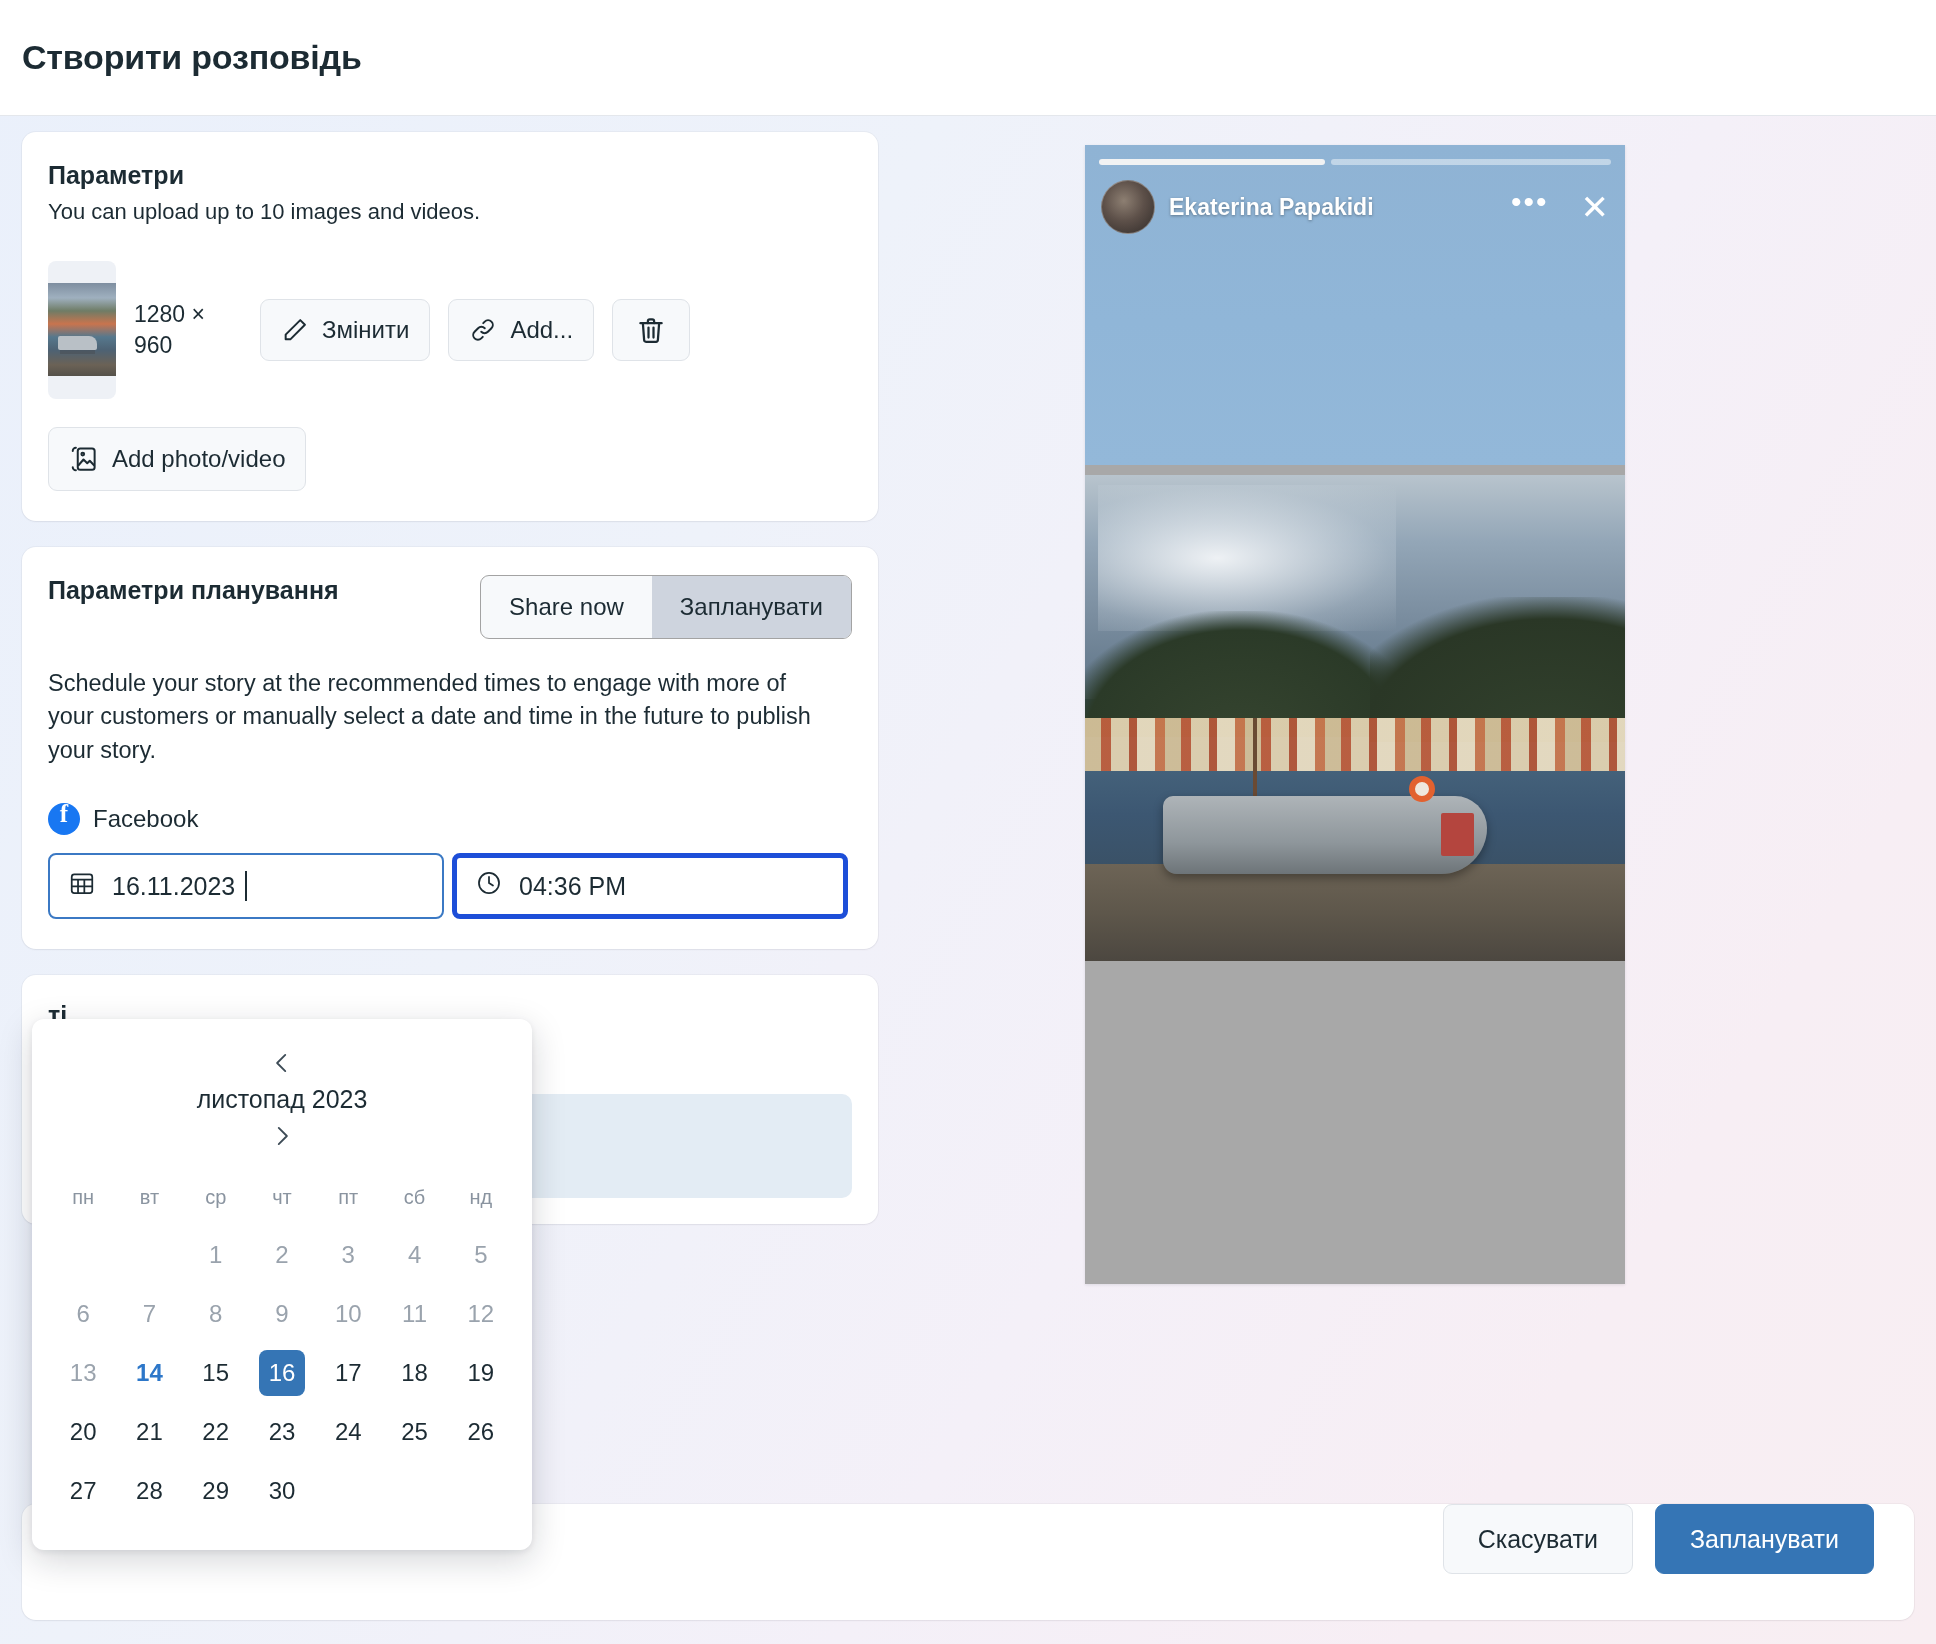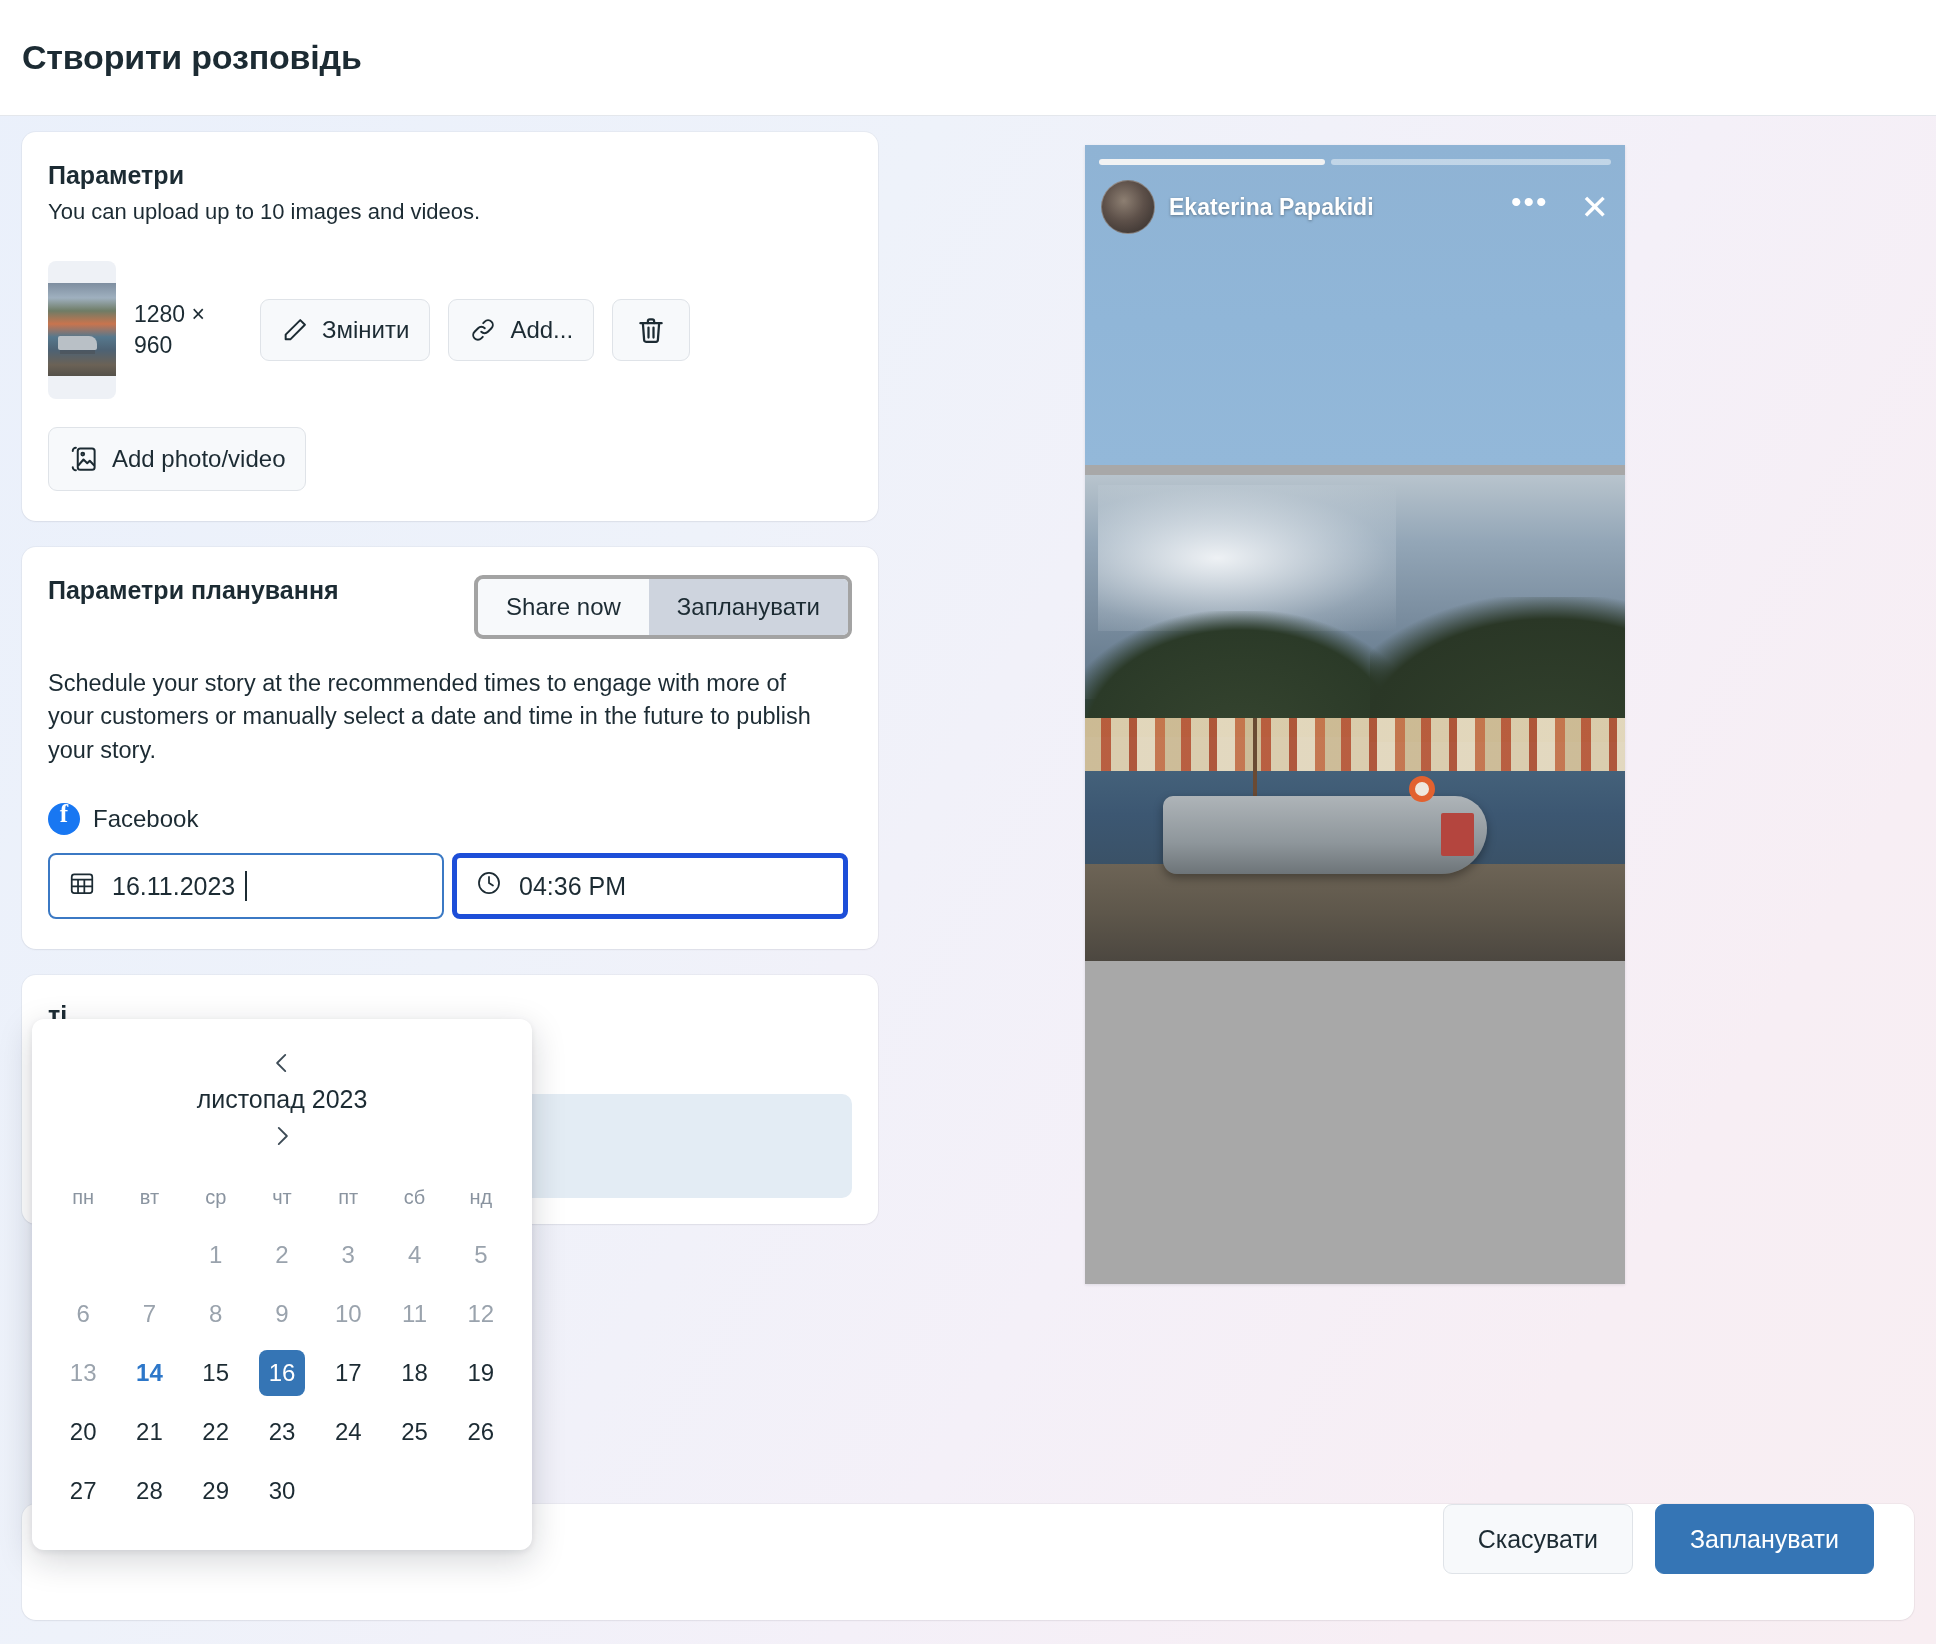--- a/index.html
+++ b/index.html
@@ -100,21 +100,21 @@
 
   
   #schedule-head {
     display: flex; align-items: flex-start; justify-content: space-between;
   }
   #schedule-title { width: 330px; }
   #segmented {
     display: inline-flex;
     border-radius: 9px;
     overflow: hidden;
-    border: 4px solid #a3a3a3;
+    border: 1px solid #a3a3a3;
     height: 64px;
     background: #f7f9fb;
   }
   #segmented .seg {
     display: flex; align-items: center; justify-content: center;
     padding: 0 28px;
     font-size: 24px; color: #1c2b33;
     cursor: pointer; white-space: nowrap;
   }
   #segmented .seg.active { background: #ced4de; }

